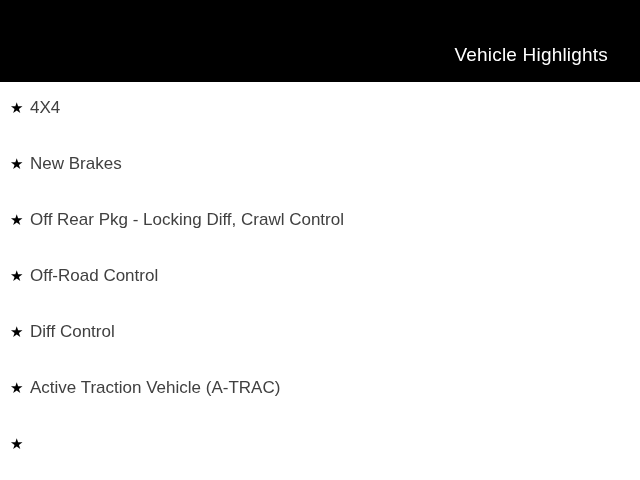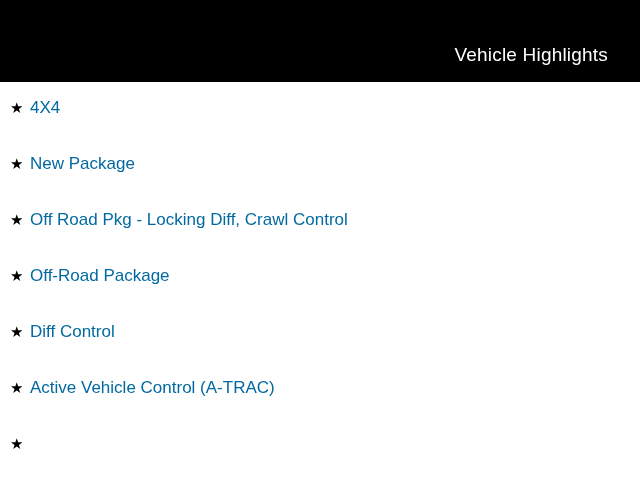--- a/index.html
+++ b/index.html
@@ -61,21 +61,21 @@
   .bullet-star {
     display: inline-block;
     width: 20px;
     color: #000000;
     font-size: 15px;
     line-height: 20px;
     text-align: left;
     flex: 0 0 auto;
   }
   .highlight-label {
-    color: #0369a1;
+    color: #404040;
     font-size: 17px;
     line-height: 20px;
     white-space: nowrap;
   }
 </style>
 </head>
 <body>
 
 <div class="page">
 
@@ -85,41 +85,41 @@
 
   <ul class="highlights">
 
     <li class="highlight-item">
       <span class="bullet-star">★</span>
       <span class="highlight-label">4X4</span>
     </li>
 
     <li class="highlight-item">
       <span class="bullet-star">★</span>
-      <span class="highlight-label">New Package</span>
+      <span class="highlight-label">New Brakes</span>
     </li>
 
     <li class="highlight-item">
       <span class="bullet-star">★</span>
-      <span class="highlight-label">Off Road Pkg - Locking Diff, Crawl Control</span>
+      <span class="highlight-label">Off Rear Pkg - Locking Diff, Crawl Control</span>
     </li>
 
     <li class="highlight-item">
       <span class="bullet-star">★</span>
-      <span class="highlight-label">Off-Road Package</span>
+      <span class="highlight-label">Off-Road Control</span>
     </li>
 
     <li class="highlight-item">
       <span class="bullet-star">★</span>
       <span class="highlight-label">Diff Control</span>
     </li>
 
     <li class="highlight-item">
       <span class="bullet-star">★</span>
-      <span class="highlight-label">Active Vehicle Control (A-TRAC)</span>
+      <span class="highlight-label">Active Traction Vehicle (A-TRAC)</span>
     </li>
 
     <li class="highlight-item">
       <span class="bullet-star">★</span>
     </li>
 
   </ul>
 
 </div>
 

